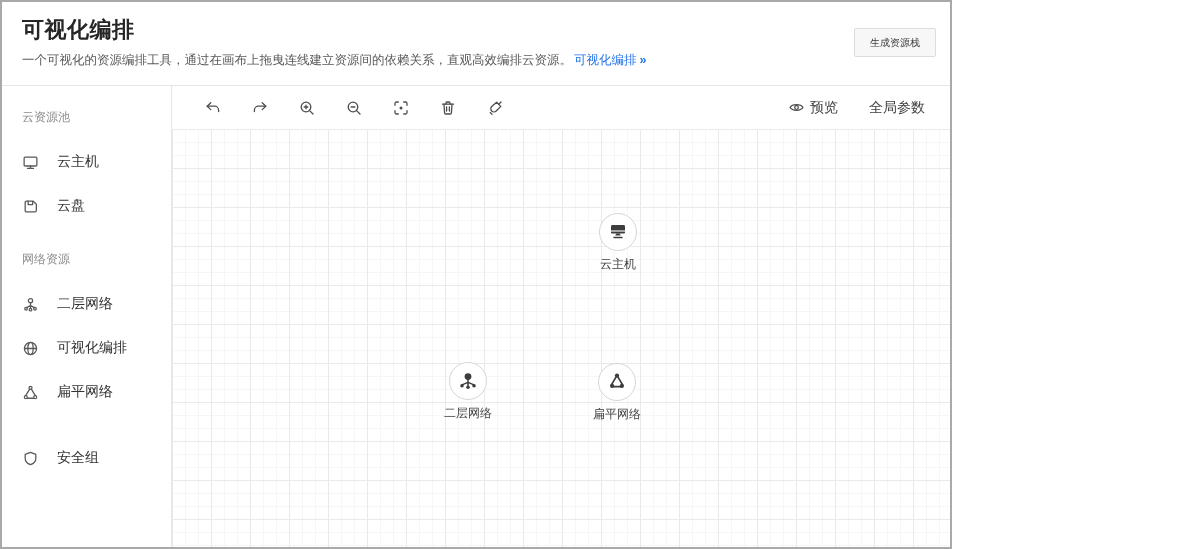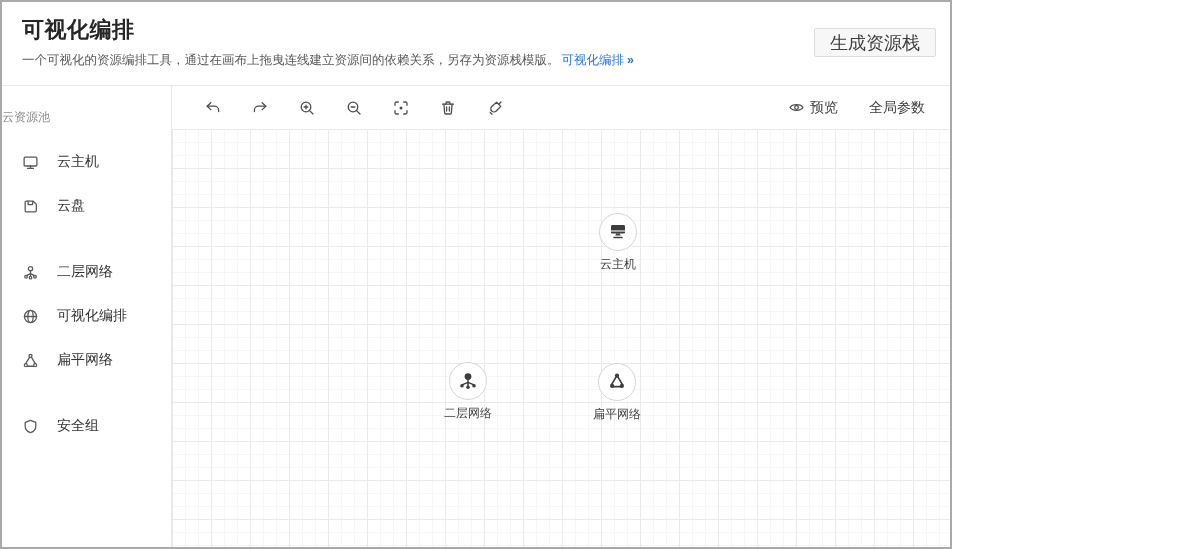--- a/index.html
+++ b/index.html
@@ -20,32 +20,32 @@
     padding:13px 14px 0 20px;
   }
   .page-title { font-size:22px; font-weight:700; color:#262626; letter-spacing:.5px; }
   .subtitle-row { margin-top:7px; font-size:12.5px; color:#595959; }
   .learn-more { color:#2673e8; text-decoration:none; cursor:pointer; margin-left:2px; }
   .learn-more .arrows { font-weight:700; margin-left:3px; font-style:normal; }
   .header-actions { display:flex; gap:12px; margin-top:13px; }
   .btn {
     height:29px; padding:0 15px;
     background:#f7f7f7; border:1px solid #dcdcdc; border-radius:2px;
-    font-size:18px; color:#404040; cursor:pointer;
+    font-size:10px; color:#404040; cursor:pointer;
     font-family:inherit;
   }
   
   .main { flex:1; display:flex; min-height:0; }
   .sidebar {
     width:170px; flex:0 0 170px;
     border-right:1px solid #e6e6e6;
     overflow:hidden; background:#fff;
   }
   .side-section { padding-top:22px; }
-  .side-section-label { height:18px; line-height:18px; font-size:12px; color:#8c8c8c; margin-bottom:14px; }
+  .side-section-label { height:18px; line-height:18px; font-size:12px; color:#8c8c8c; padding-left:20px; margin-bottom:14px; }
   .side-item { height:44px; display:flex; align-items:center; padding-left:20px; cursor:pointer; }
   .sicon { width:17px; height:17px; display:flex; align-items:center; justify-content:center; color:#595959; }
   .sicon svg { display:block; }
   .silabel { margin-left:18px; font-size:14px; color:#333; }
   
   .canvas { flex:1; display:flex; flex-direction:column; min-width:0; background:#fff; }
   .toolbar { height:43px; flex:0 0 43px; display:flex; align-items:center; background:#fff; }
   .tools { display:flex; gap:23px; margin-left:29px; }
   .tool-btn {
     width:24px; height:24px; display:flex; align-items:center; justify-content:center;
@@ -80,21 +80,21 @@
 </style>
 </head>
 <body>
 
 <div class="screen">
 
   <div class="header">
     <div>
       <div class="page-title">可视化编排</div>
       <div class="subtitle-row">
-        <span>一个可视化的资源编排工具，通过在画布上拖曳连线建立资源间的依赖关系，另存为资源栈模版。</span><a class="learn-more"><span>可视化编排</span><span class="arrows">»</span></a>
+        <span>一个可视化的资源编排工具，通过在画布上拖曳连线建立资源间的依赖关系，直观高效编排云资源。</span><a class="learn-more"><span>可视化编排</span><span class="arrows">»</span></a>
       </div>
     </div>
     <div class="header-actions">
       <button class="btn">生成资源栈</button>
     </div>
   </div>
 
   <div class="main">
 
     <div class="sidebar">
@@ -116,20 +116,21 @@
             <svg width="17" height="17" viewBox="0 0 16 16" fill="none" stroke="currentColor" stroke-width="1.2" stroke-linecap="round" stroke-linejoin="round">
               <path d="M3 4.2 C3 3.5 3.5 3 4.2 3 H10.6 L13.5 5.9 V11.8 C13.5 12.5 13 13 12.3 13 H4.2 C3.5 13 3 12.5 3 11.8 Z"></path>
               <path d="M5.8 3 V6.2 H10 V3.4"></path>
             </svg>
           </span>
           <span class="silabel">云盘</span>
         </div>
       </div>
 
       <div class="side-section">
+        <div class="side-section-label">网络资源</div>
         <div class="side-item">
           <span class="sicon">
             <svg width="17" height="17" viewBox="0 0 16 16" fill="none" stroke="currentColor" stroke-width="1.2" stroke-linecap="round" stroke-linejoin="round">
               <circle cx="8" cy="4.4" r="2"></circle>
               <path d="M8 6.4 V9 M8 9 L4.2 10.9 M8 9 L11.8 10.9 M8 9 V11.6"></path>
               <circle cx="3.8" cy="12" r="1.2"></circle>
                 <circle cx="8" cy="12.9" r="1.2"></circle>
                 <circle cx="12.2" cy="12" r="1.2"></circle>
             </svg>
           </span>

